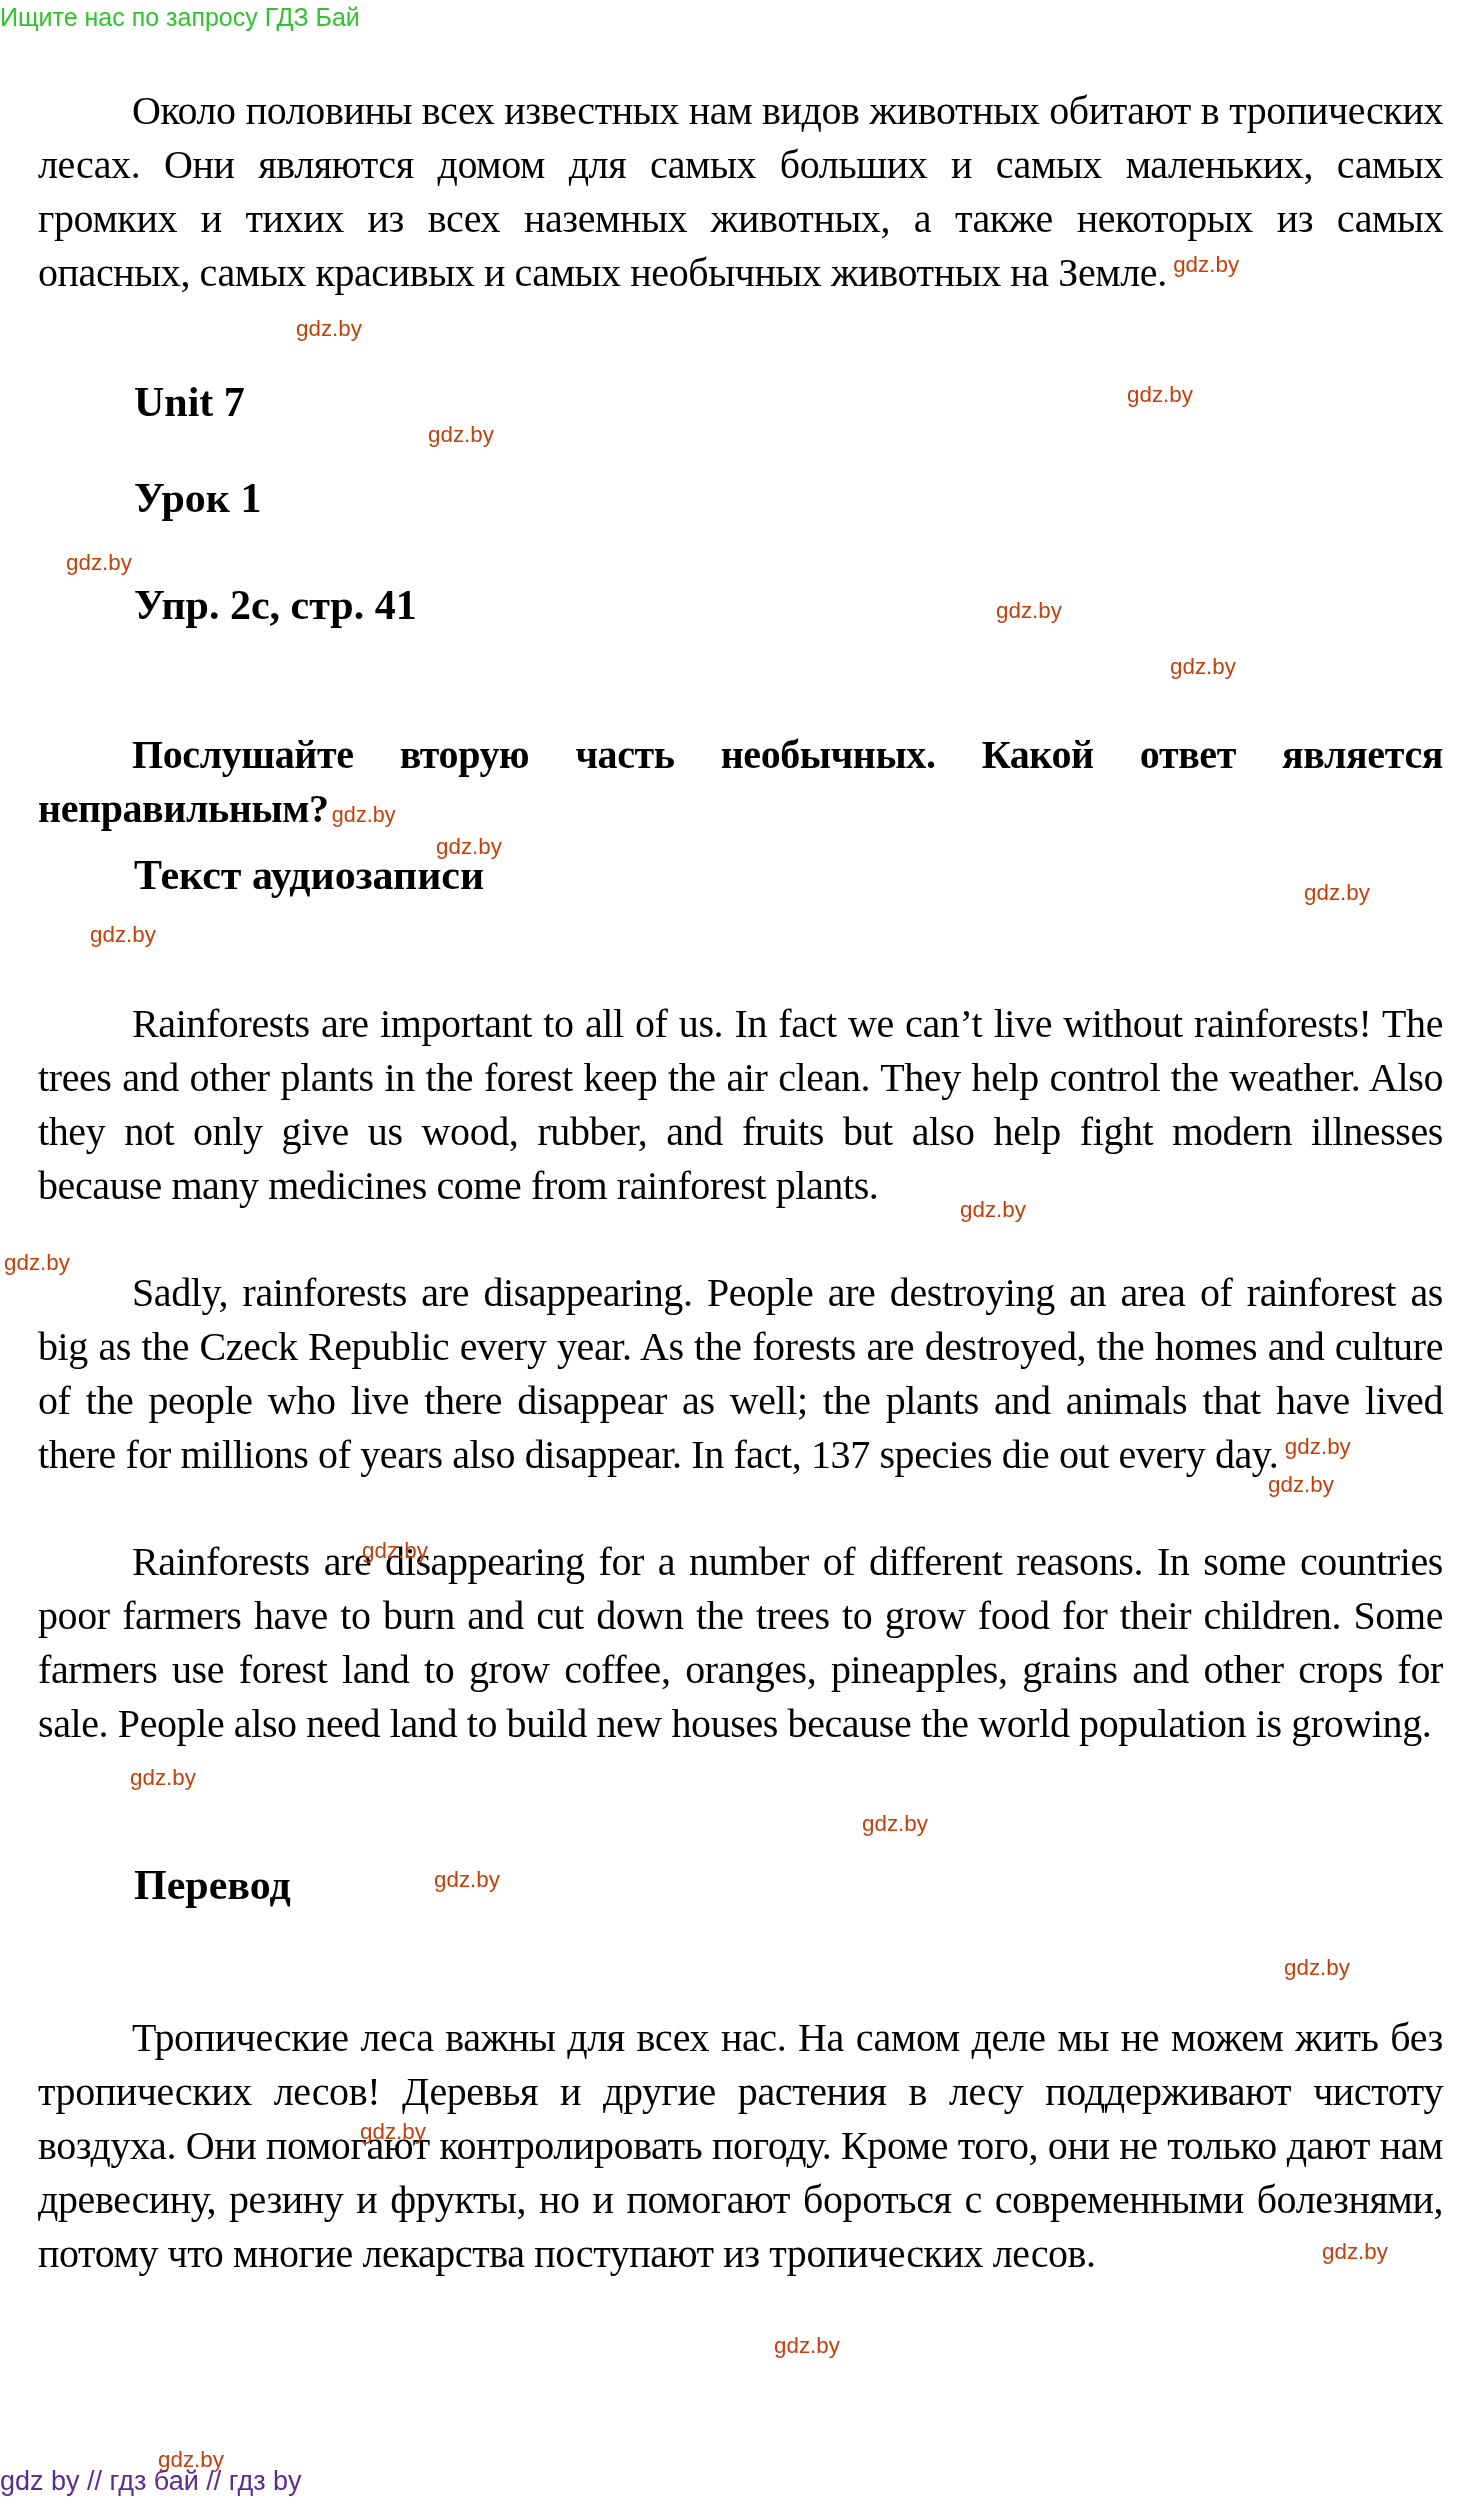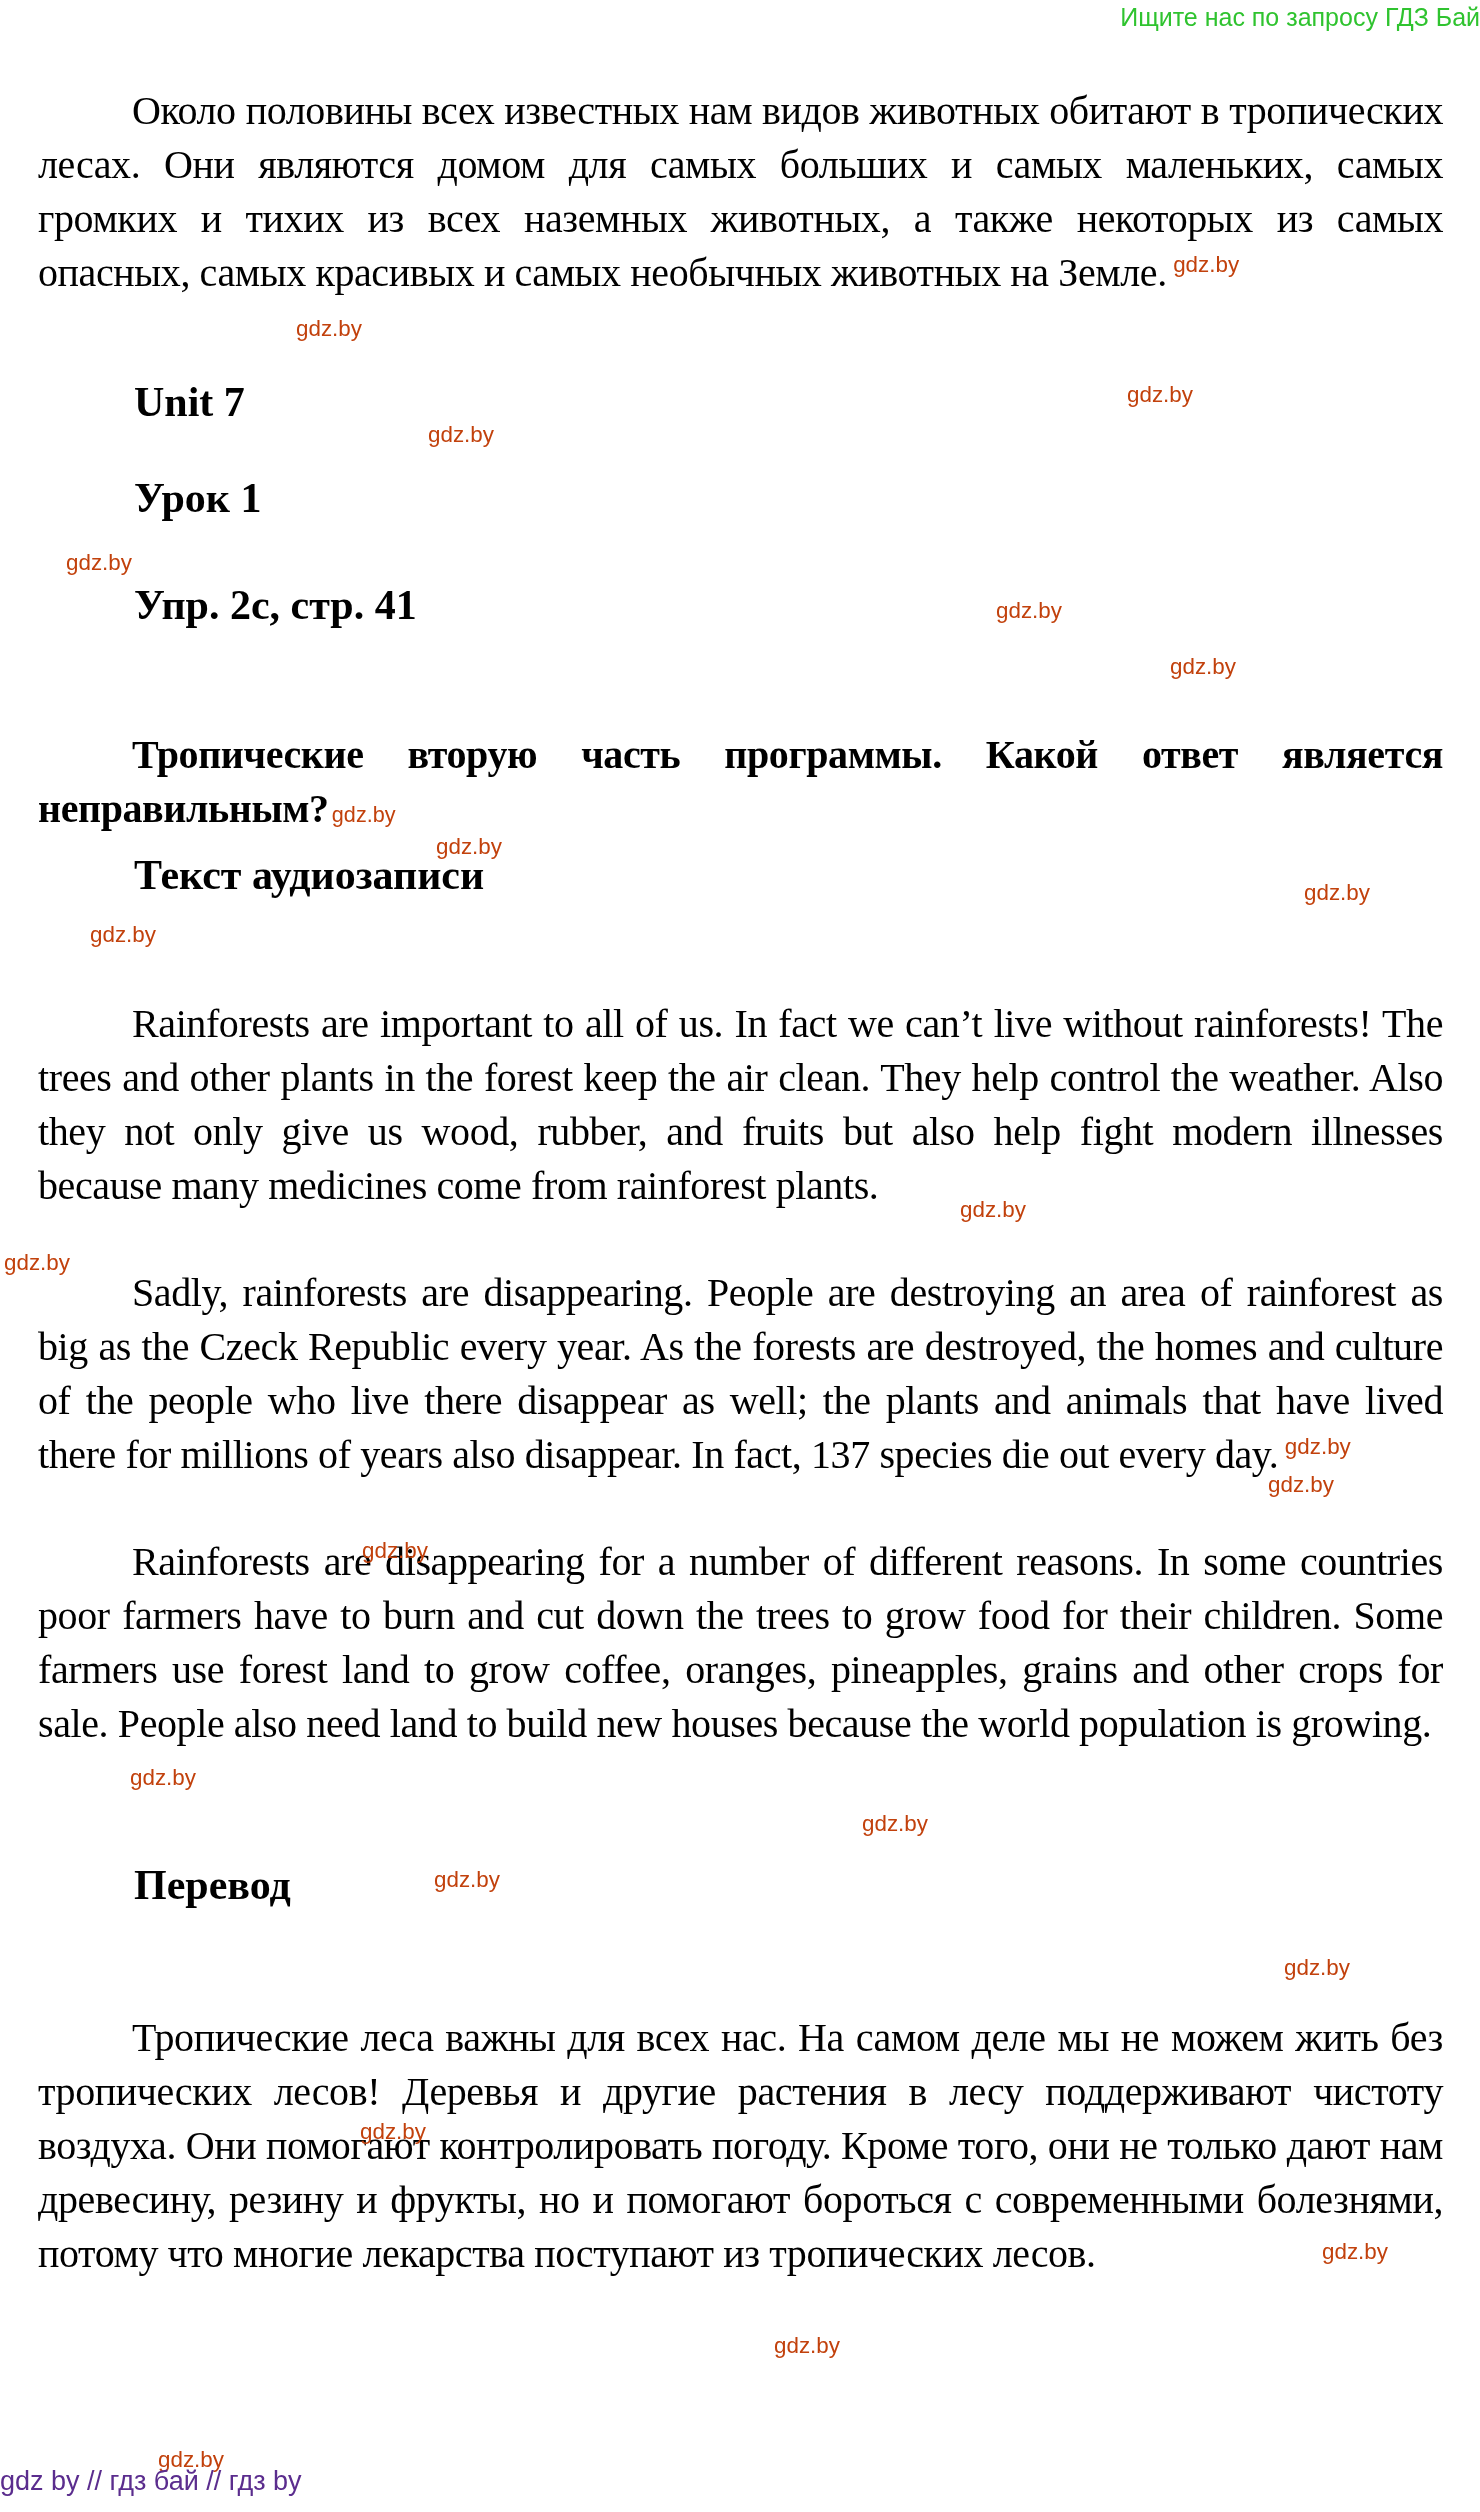--- a/index.html
+++ b/index.html
@@ -8,21 +8,21 @@
     width: 1480px;
     height: 2512px;
     background: #ffffff;
     font-family: "Liberation Serif", serif;
     color: #000000;
     overflow: hidden;
   }
   .promo {
     position: absolute;
     top: 3.2px; left: 0; width: 100%;
-    text-align: right;
+    text-align: left;
     font-family: "Liberation Sans", sans-serif;
     font-size: 25px;
     color: #2fc32f;
   }
   .para {
     position: absolute;
     left: 38px;
     width: 1405px;
     font-size: 40px;
     line-height: 54px;
@@ -65,21 +65,21 @@
   <div class="promo">Ищите нас по запросу ГДЗ Бай</div>
 
   <p class="para" style="top:44px"><span>Около половины всех известных нам видов животных обитают в тропических лесах. Они являются домом для самых больших и самых маленьких, самых громких и тихих из всех наземных животных, а также некоторых из самых опасных, самых красивых и самых необычных животных на Земле.</span><sup class="wm">gdz.by</sup></p>
 
   <div class="heading" style="top:378px">Unit 7</div>
 
   <div class="heading" style="top:474px">Урок 1</div>
 
   <div class="heading" style="top:581px">Упр. 2c, стр. 41</div>
 
-  <p class="para bold" style="top:688px"><span>Тропические вторую часть программы. Какой ответ является неправильным?</span><span class="wm after-task">gdz.by</span></p>
+  <p class="para bold" style="top:688px"><span>Послушайте вторую часть необычных. Какой ответ является неправильным?</span><span class="wm after-task">gdz.by</span></p>
 
   <div class="heading" style="top:851px">Текст аудиозаписи</div>
 
   <p class="para" style="top:957px">Rainforests are important to all of us. In fact we can’t live without rainforests! The trees and other plants in the forest keep the air clean. They help control the weather. Also they not only give us wood, rubber, and fruits but also help fight modern illnesses because many medicines come from rainforest plants.</p>
 
   <p class="para" style="top:1226px"><span>Sadly, rainforests are disappearing. People are destroying an area of rainforest as big as the Czeck Republic every year. As the forests are destroyed, the homes and culture of the people who live there disappear as well; the plants and animals that have lived there for millions of years also disappear. In fact, 137 species die out every day.</span><sup class="wm">gdz.by</sup></p>
 
   <p class="para" style="top:1495px">Rainforests are disappearing for a number of different reasons. In some countries poor farmers have to burn and cut down the trees to grow food for their children. Some farmers use forest land to grow coffee, oranges, pineapples, grains and other crops for sale. People also need land to build new houses because the world population is growing.</p>
 
   <div class="heading" style="top:1861px">Перевод</div>

